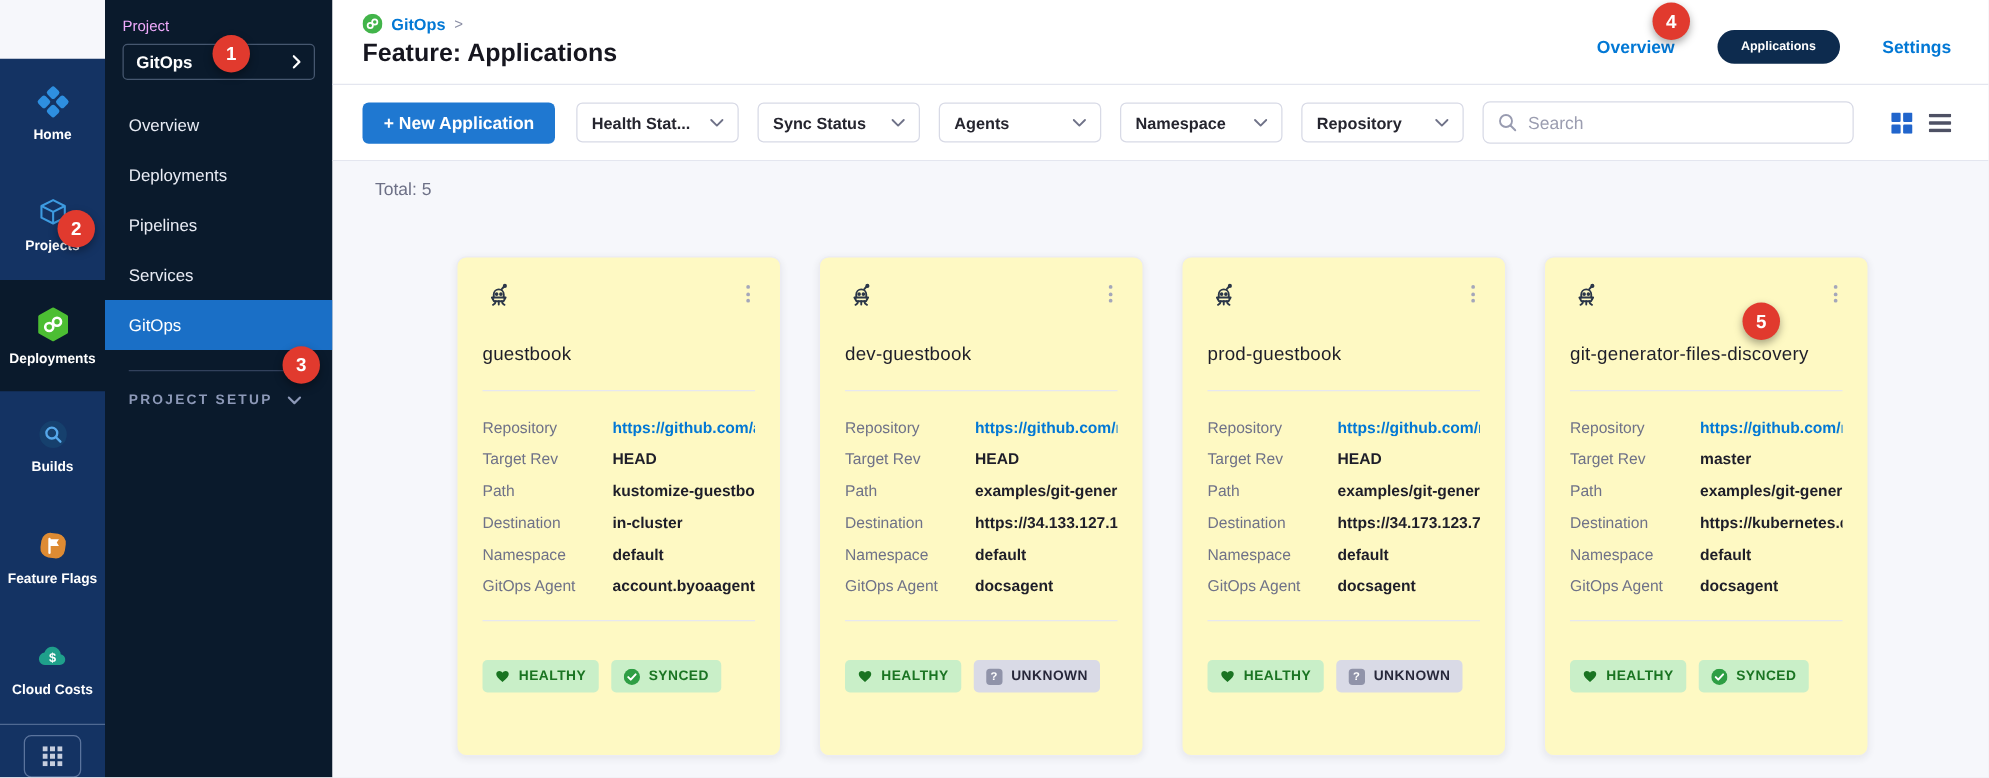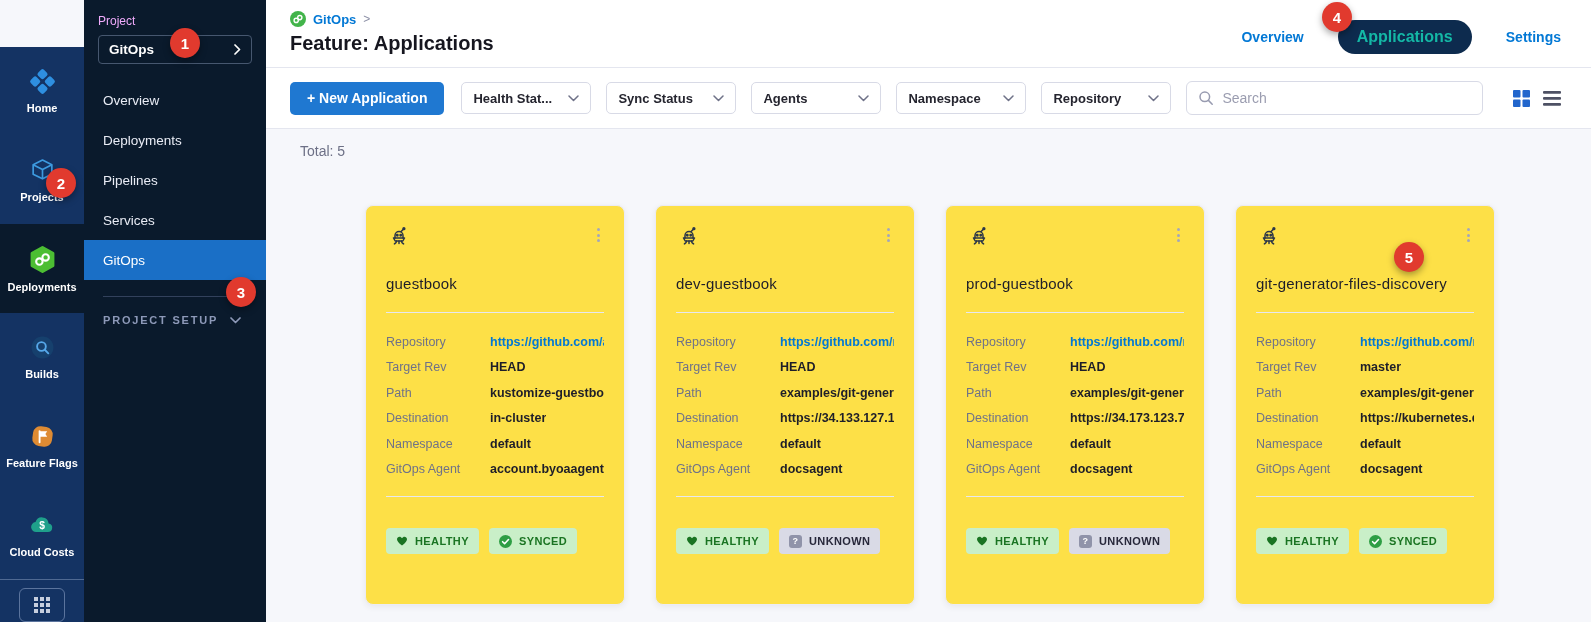--- a/index.html
+++ b/index.html
@@ -26,35 +26,35 @@
 
   
   .main { flex:1; display:flex; flex-direction:column; min-width:0; }
   .main-header { height:68px; background:#fff; border-bottom:1px solid #e4e6ef; display:flex; justify-content:space-between; padding:11px 30px 0 24px; }
   .crumb-row { display:flex; align-items:center; gap:7px; }
   .crumb-link { color:#0278d5; font-size:13px; font-weight:bold; cursor:pointer; }
   .crumb-sep { color:#8b8fa5; font-size:12px; }
   .page-title { margin-top:5px; font-size:20px; font-weight:bold; color:#16161f; }
   .top-tabs { display:flex; align-items:center; gap:34px; height:48px; margin-top:2px; }
   .tab-link { color:#0278d5; font-size:14px; font-weight:bold; cursor:pointer; }
-  .tab-pill { background:#0d2b4e; color:#14b8a6; font-size:16px; font-weight:bold; border-radius:20px; padding:8px 19px; cursor:pointer; }
+  .tab-pill { background:#0d2b4e; color:#ffffff; font-size:10px; font-weight:bold; border-radius:20px; padding:8px 19px; cursor:pointer; }
 
   .toolbar { height:61px; background:#fff; border-bottom:1px solid #e4e6ef; display:flex; align-items:center; gap:15px; padding:0 30px 0 24px; }
   .btn-new { background:#1f78d1; color:#fff; font-size:14px; font-weight:bold; height:33px; padding:0 17px; border:none; border-radius:5px; display:flex; align-items:center; cursor:pointer; margin-right:2px; white-space:nowrap; }
   .dd { width:130px; height:32px; background:#fff; border:1px solid #d8dae6; border-radius:5px; display:flex; align-items:center; justify-content:space-between; padding:0 11px; font-size:13px; font-weight:bold; color:#25252f; cursor:pointer; flex-shrink:0; }
   .search-box { width:297px; height:34px; border:1px solid #d8dae6; border-radius:6px; background:#fff; display:flex; align-items:center; gap:8px; padding:0 11px; }
   .search-box input { border:none; outline:none; flex:1; font-size:14px; font-family:"Liberation Sans",sans-serif; color:#33343f; background:transparent; }
   .search-box input::placeholder { color:#9b9db0; }
   .view-icons { margin-left:auto; display:flex; align-items:center; gap:13px; }
   .vico { cursor:pointer; display:flex; }
 
   .content { flex:1; background:#f6f7fb; padding:14px 0 0 34px; overflow:hidden; }
   .total { color:#6d7086; font-size:14px; }
   .cards { display:flex; gap:30px; margin:46px 0 0 65px; }
-  .card { width:260px; height:400px; background:#fde047; border:1px solid #ececf3; border-radius:8px; box-shadow:0 2px 6px rgba(50,50,70,.08); padding:19px 20px; flex-shrink:0; cursor:pointer; }
+  .card { width:260px; height:400px; background:#fef9c3; border:1px solid #ececf3; border-radius:8px; box-shadow:0 2px 6px rgba(50,50,70,.08); padding:19px 20px; flex-shrink:0; cursor:pointer; }
   .card-top { display:flex; justify-content:space-between; align-items:flex-start; height:28px; }
   .kebab { display:flex; flex-direction:column; gap:2.5px; padding:3px 4px; cursor:pointer; }
   .kebab i { width:3px; height:3px; border-radius:50%; background:#a4a7ba; }
   .card-name { margin-top:22px; font-size:15px; color:#1e1e29; letter-spacing:.2px; white-space:nowrap; overflow:hidden; }
   .card-div { border-top:1px solid #e7e8f0; margin-top:20px; }
   .fields { margin-top:16px; }
   .frow { display:flex; align-items:center; height:25.5px; font-size:12.5px; }
   .flabel { width:104px; flex-shrink:0; color:#6f7288; }
   .fval { font-weight:bold; color:#1e1e29; white-space:nowrap; overflow:hidden; }
   .fval.link { color:#0278d5; cursor:pointer; }

